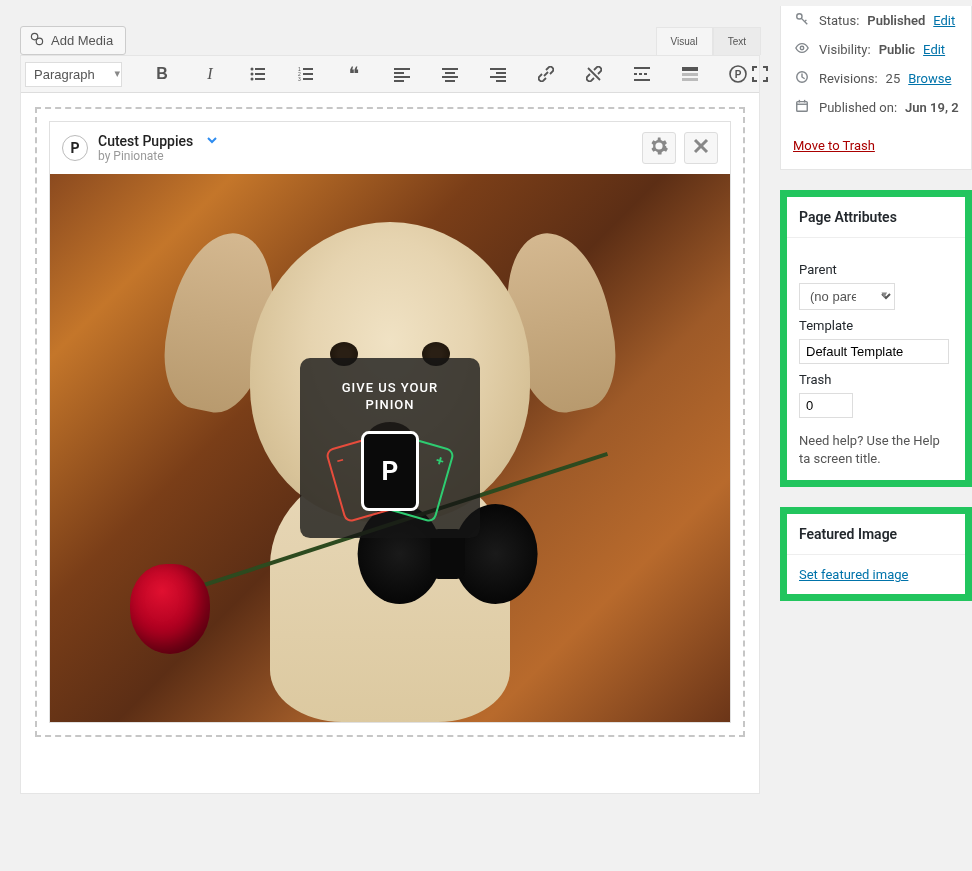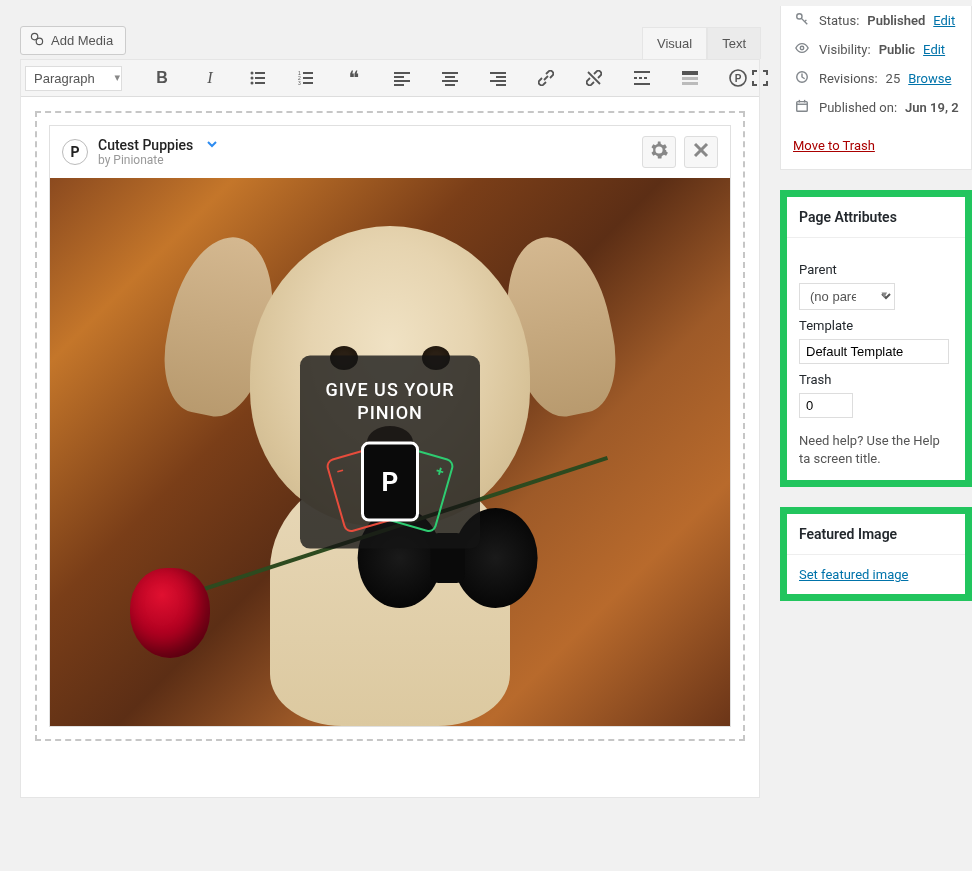--- a/index.html
+++ b/index.html
@@ -49,21 +49,21 @@
   background: #f1f1f1;
   margin-top: -40px;
   margin-right: -1px;
   margin-bottom: 0;
 }
 .editor-tab {
   background: #ebebeb;
   border: 1px solid #e5e5e5;
   border-bottom: none;
   padding: 8px 14px;
-  font-size: 13px;
+  font-size: 10px;
   color: #555;
   cursor: pointer;
 }
 .editor-tab.active {
   background: #f5f5f5;
   color: #555;
 }
 .toolbar {
   display: flex;
   align-items: center;
@@ -305,21 +305,21 @@
   transform: translate(-50%, -50%);
   width: 180px;
   background: rgba(20,20,20,0.78);
   border-radius: 10px;
   padding: 22px 16px 24px;
   text-align: center;
   color: #fff;
   z-index: 10;
 }
 .overlay-title {
-  font-size: 18px;
+  font-size: 13px;
   letter-spacing: 1px;
   font-weight: 500;
   margin-bottom: 14px;
   line-height: 1.3;
 }
 .cards {
   display: flex;
   justify-content: center;
   align-items: center;
   position: relative;

